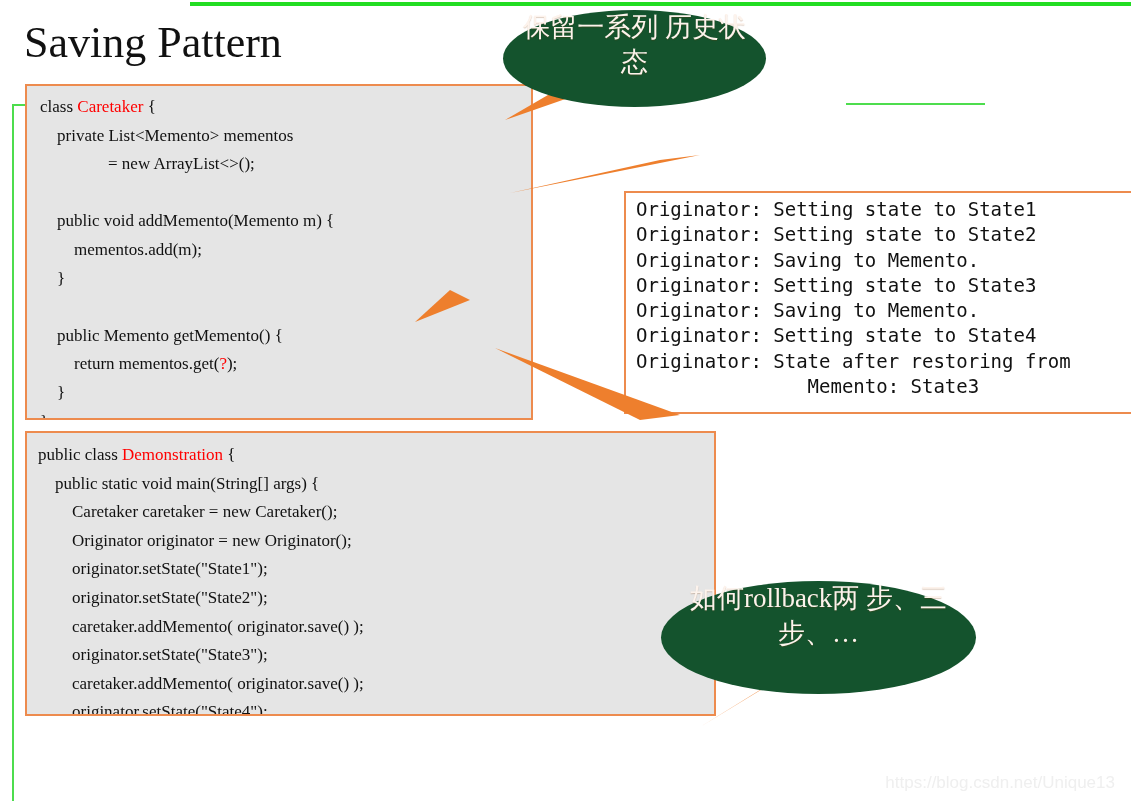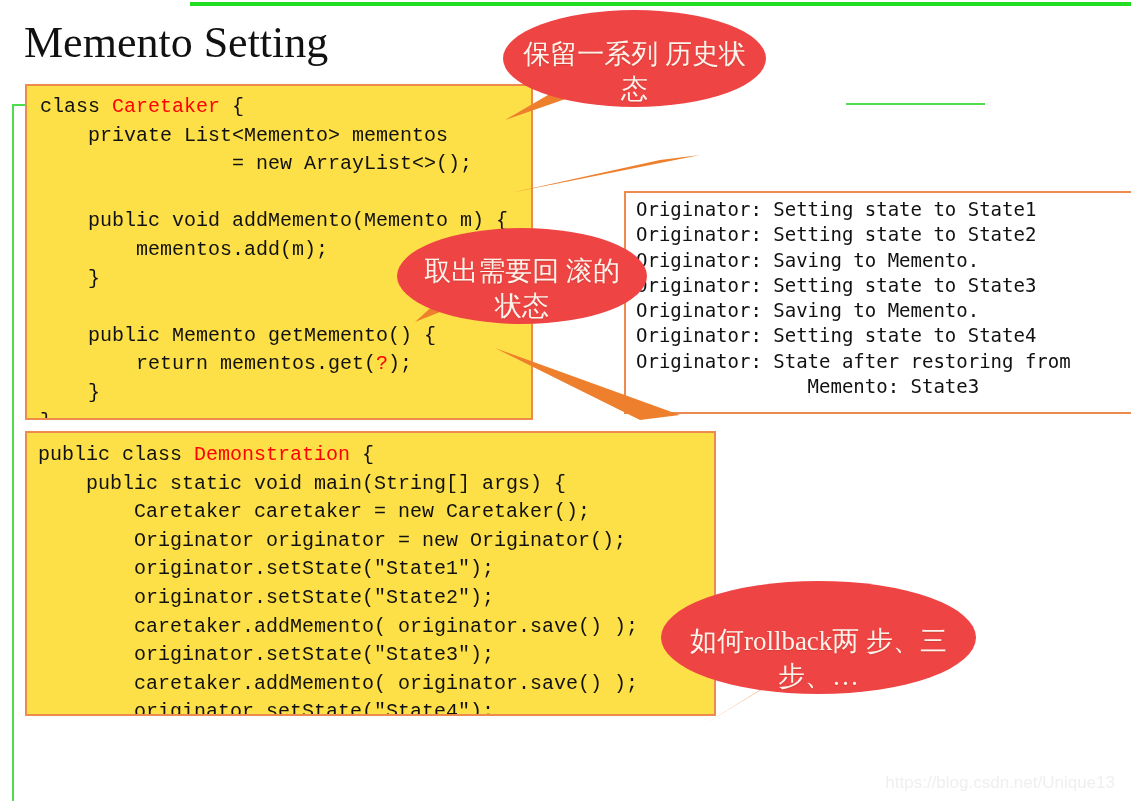--- a/index.html
+++ b/index.html
@@ -61,23 +61,23 @@
     color: #111111;
     letter-spacing: 0px;
     white-space: nowrap;
   }
 
   
   .code-box {
     position: absolute;
     box-sizing: border-box;
     border: 2px solid #ed8b4e;
-    background: #fde047;
-    font-family: Liberation Mono, monospace;
-    font-size: 20px;
+    background: #e5e5e5;
+    font-family: Liberation Serif, serif;
+    font-size: 17px;
     line-height: 28.6px;
     color: #111111;
     white-space: pre;
     overflow: hidden;
   }
   #code-caretaker {
     left: 25px;
     top: 84px;
     width: 508px;
     height: 336px;
@@ -112,29 +112,29 @@
     line-height: 25.3px;
     color: #111111;
     white-space: pre;
     overflow: hidden;
   }
 
   
   .bubble {
     position: absolute;
     box-sizing: border-box;
-    background: #ef4444;
+    background: #14532d;
     border-radius: 50%;
     color: #fdf3ec;
     font-family: "Liberation Serif", "DejaVu Serif", serif;
     font-size: 27px;
     line-height: 35px;
     text-align: center;
     display: flex;
-    align-items: flex-end;
+    align-items: flex-start;
     justify-content: center;
     text-shadow: 0 1px 1px rgba(120,50,0,.25);
   }
   .bubble span { display: block; padding: 0 18px; }
 
   
   .watermark {
     position: absolute;
     right: 16px;
     bottom: 8px;
@@ -147,21 +147,21 @@
 </head>
 <body>
 
 <div id="slide">
 
   <div class="rule-top"></div>
   <div class="rule-right"></div>
   <div class="rule-left-v"></div>
   <div class="rule-left-h"></div>
 
-  <div class="slide-title">Memento Setting</div>
+  <div class="slide-title">Saving Pattern</div>
 
   <div class="code-box" id="code-caretaker"><span>class </span><span class="kw-type">Caretaker</span><span> {
     private List&lt;Memento&gt; mementos
                 = new ArrayList&lt;&gt;();
 
     public void addMemento(Memento m) {
         mementos.add(m);
     }
 
     public Memento getMemento() {
@@ -204,24 +204,20 @@
 
     <polygon points="760,690 790,672 700,727" fill="#ee7f2d"></polygon>
   </svg>
 
   <div class="bubble" style="left:503px;top:10px;width:263px;height:97px;">
     <span>保留一系列
 历史状态</span>
   </div>
 
 
-  <div class="bubble" style="left:397px;top:228px;width:250px;height:96px;">
-    <span>取出需要回
-滚的状态</span>
-  </div>
 
 
   <div class="bubble" style="left:661px;top:581px;width:315px;height:113px;">
     <span>如何rollback两
 步、三步、…</span>
   </div>
 
   <div class="watermark">https://blog.csdn.net/Unique13</div>
 
 </div>

